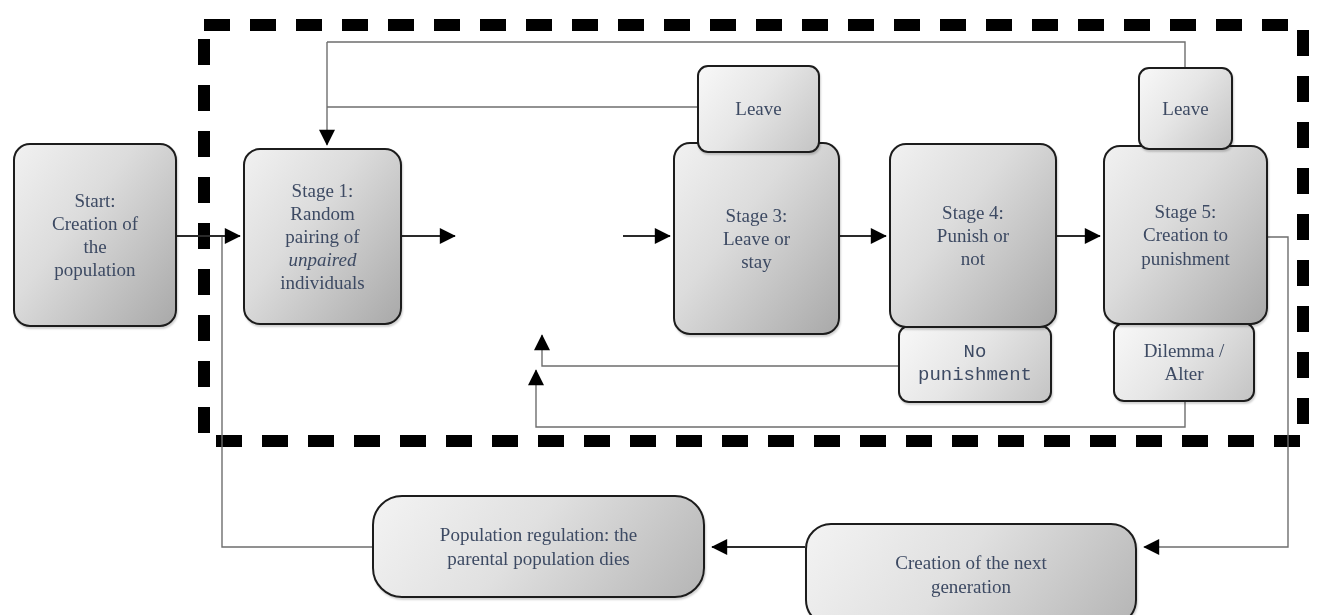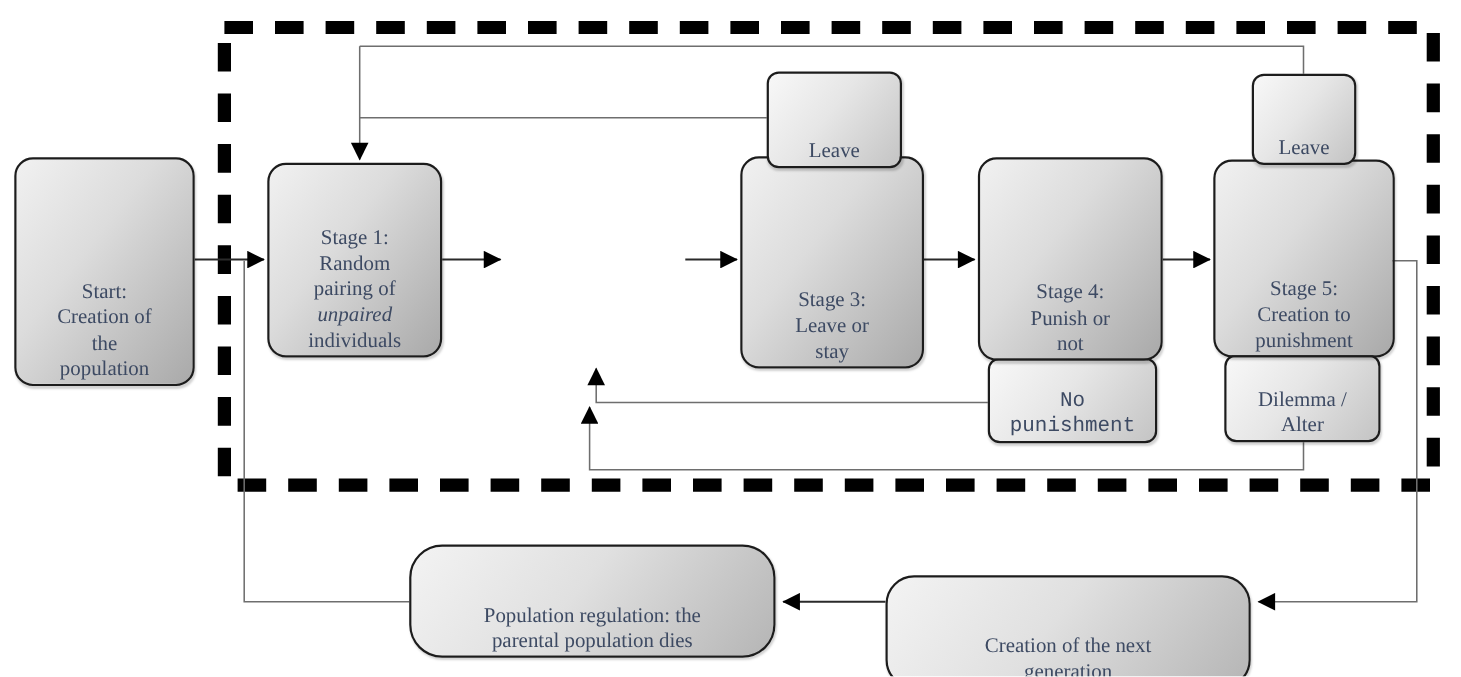--- a/index.html
+++ b/index.html
@@ -3,21 +3,21 @@
 <meta charset="utf-8">
 <style>
   html,body{margin:0;padding:0;background:#ffffff;}
   .canvas{
     position:relative;width:1328px;height:615px;background:#ffffff;
     font-family:"Liberation Serif","DejaVu Serif",serif;overflow:hidden;
   }
   .wires{position:absolute;left:0;top:0;z-index:1;}
   .node{
     position:absolute;box-sizing:border-box;
-    display:flex;align-items:flex-end;justify-content:center;
+    display:flex;align-items:center;justify-content:center;
     text-align:center;color:#3d4a63;font-size:19px;line-height:1.22;
     border:2.5px solid #1c1c1c;
     background:linear-gradient(128deg,#f1f1f1 0%,#dcdcdc 40%,#a9a9a9 100%);
     border-radius:17px;z-index:3;
     box-shadow:1px 2px 2px rgba(0,0,0,0.18);
   }
   .node .lbl{white-space:pre-line;display:block;padding:2px 6px;}
   .node.small{
     background:linear-gradient(128deg,#f8f8f8 0%,#e6e6e6 45%,#c4c4c4 100%);
     border-radius:11px;border-width:2.5px;
@@ -58,21 +58,21 @@
 
     <path d="M1185 402 V427 H536 V370" fill="none" stroke="#6e6e6e" stroke-width="1.4" marker-end="url(#arw)"></path>
 
     <path d="M1263 237 H1288 V547 H1144" fill="none" stroke="#6e6e6e" stroke-width="1.4" marker-end="url(#arw)"></path>
 
     <path d="M805 547 H712" fill="none" stroke="#2a2a2a" stroke-width="1.8" marker-end="url(#arw)"></path>
 
     <path d="M372 547 H222 V237" fill="none" stroke="#6e6e6e" stroke-width="1.4"></path>
   </svg>
 
-  <div class="node" style="left:13px;top:143px;width:164px;height:208px;">
+  <div class="node" style="left:13px;top:143px;width:164px;height:184px;">
     <span class="lbl">Start:
 Creation of
 the
 population</span>
   </div>
 
   <div class="node" style="left:243px;top:148px;width:159px;height:177px;">
     <span class="lbl"><span>Stage 1:
 Random
 pairing of

